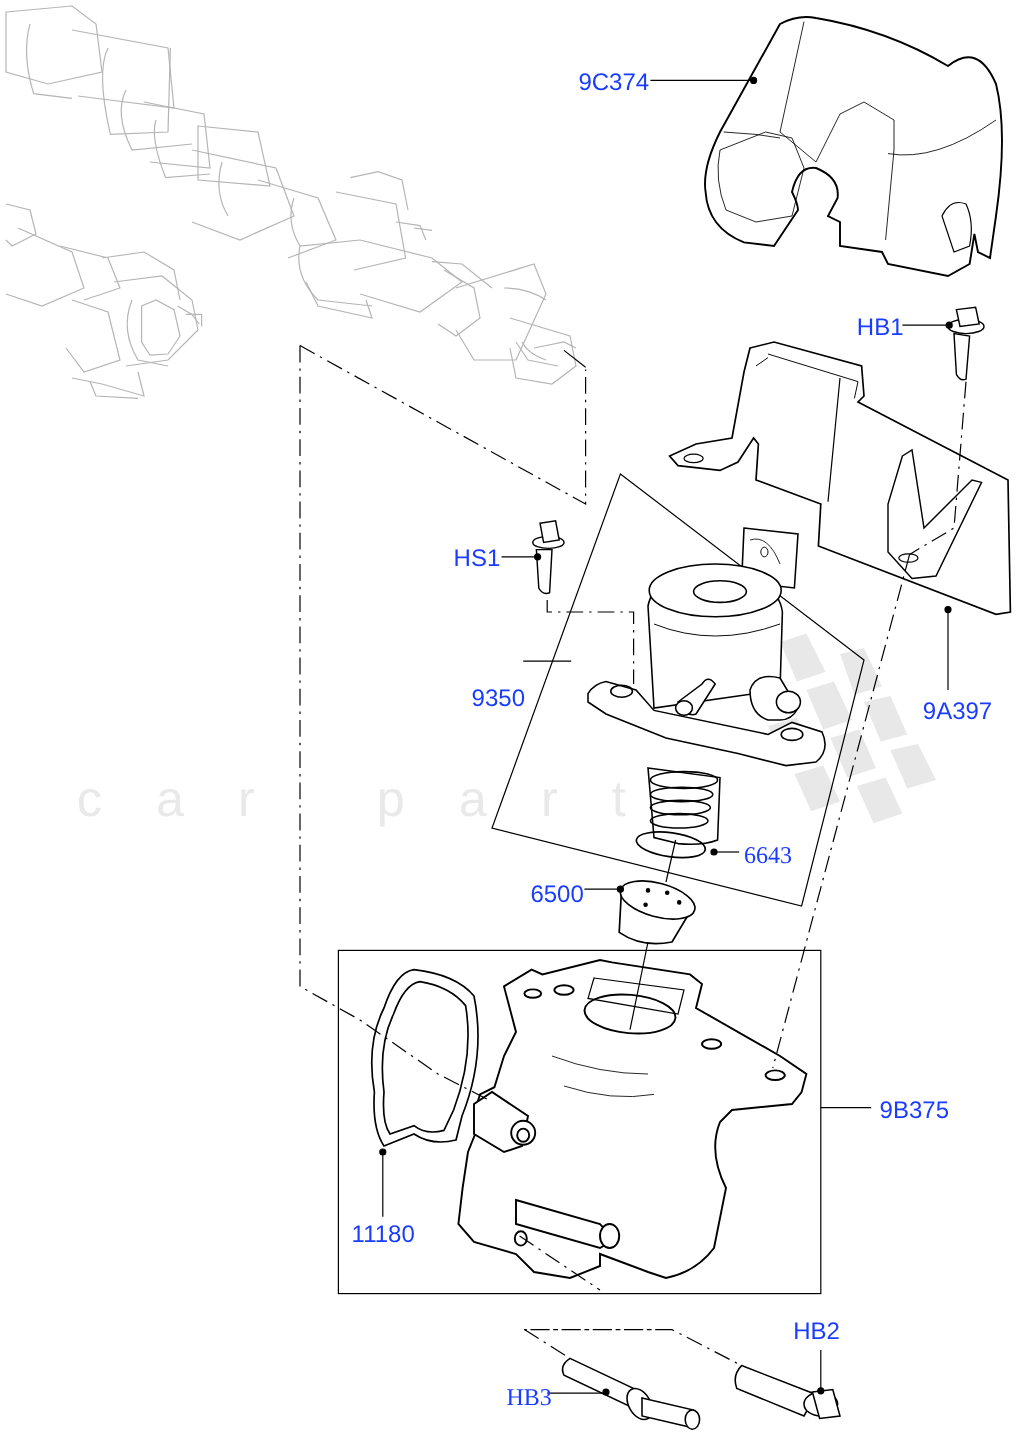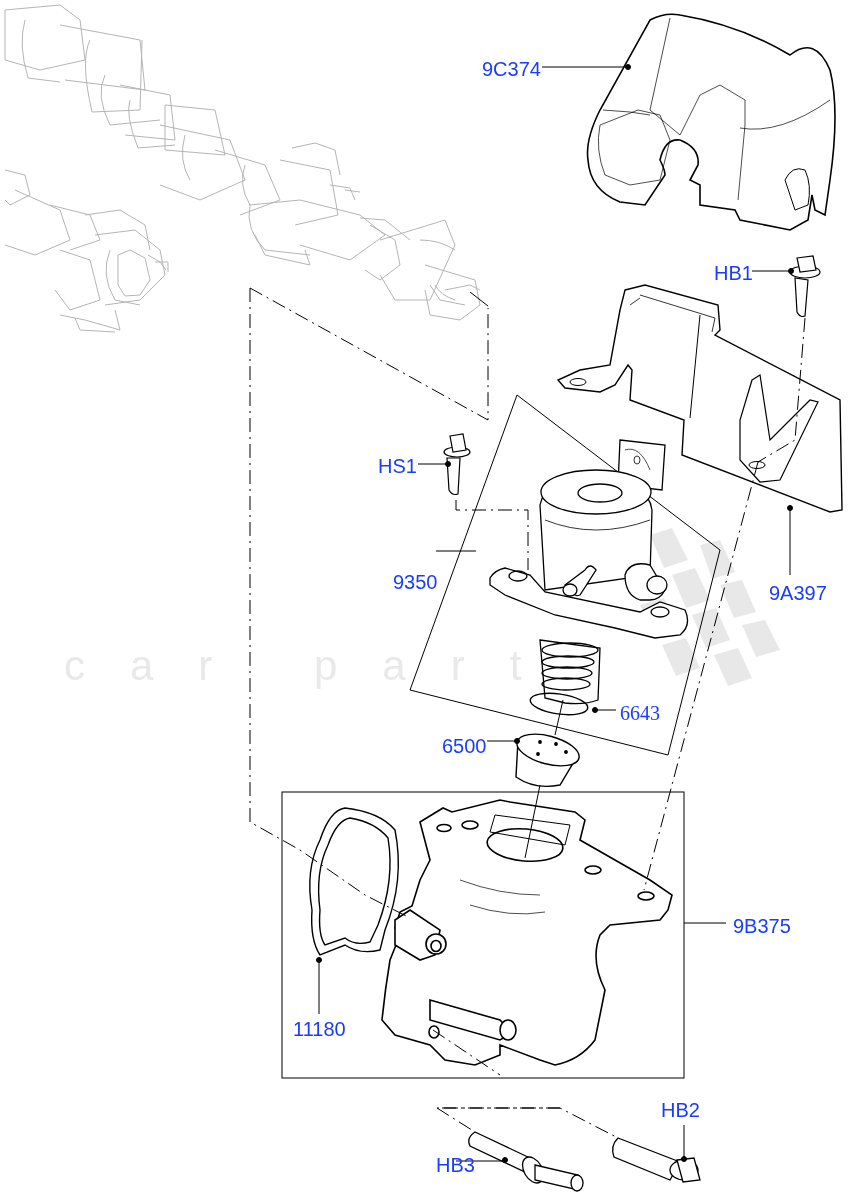--- a/index.html
+++ b/index.html
@@ -221,15 +221,15 @@
   <div class="callout" style="left:482px;top:59px;">9C374</div>
   <div class="callout" style="left:714px;top:263px;">HB1</div>
   <div class="callout" style="left:378px;top:456px;">HS1</div>
   <div class="callout" style="left:393px;top:544px;margin-top:28px;">9350</div>
   <div class="callout" style="left:769px;top:583px;">9A397</div>
   <div class="callout" style="left:620px;top:703px;font-family:Liberation Serif, serif;">6643</div>
   <div class="callout" style="left:442px;top:736px;text-align:right;">6500</div>
   <div class="callout" style="left:733px;top:916px;">9B375</div>
   <div class="callout" style="left:293px;top:1019px;">11180</div>
   <div class="callout" style="left:661px;top:1100px;">HB2</div>
-  <div class="callout" style="left:436px;top:1155px;">HB3</div>
+  <div class="callout" style="left:422px;top:1155px;font-family:Liberation Serif, serif;">HB3</div>
 
 </div>
 
 </body></html>

